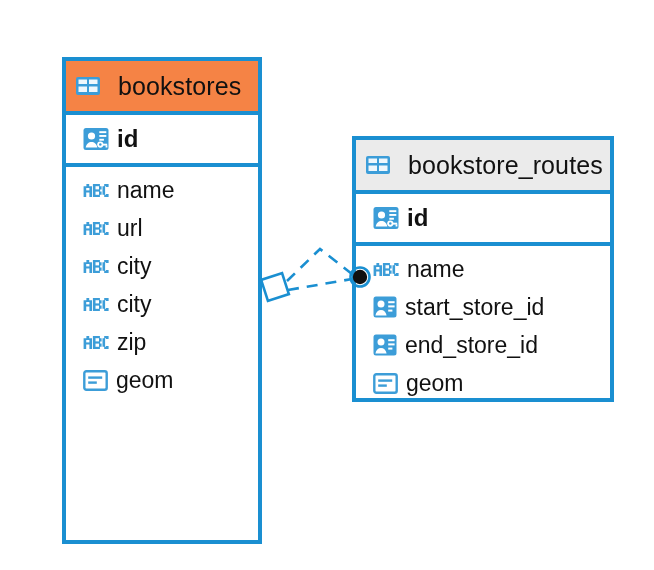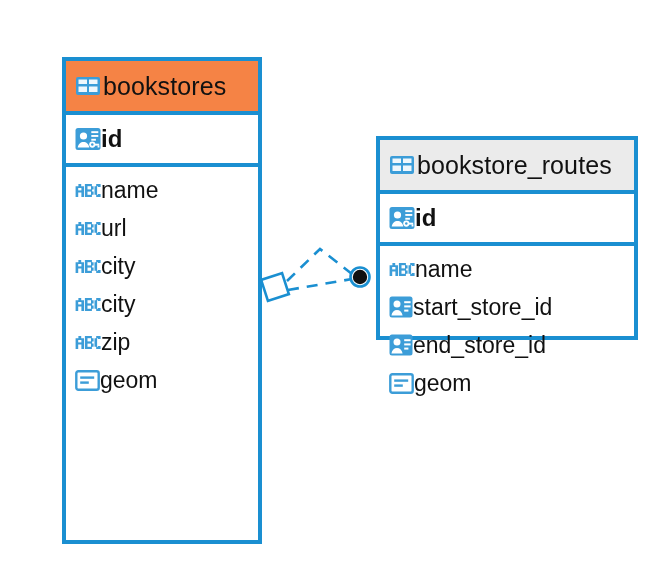--- a/index.html
+++ b/index.html
@@ -5,31 +5,31 @@
   html,body{margin:0;padding:0;background:#ffffff;}
   body{width:654px;height:570px;position:relative;overflow:hidden;
        font-family:"Liberation Sans","DejaVu Sans",sans-serif;
        -webkit-font-smoothing:antialiased;}
 
   #canvas{position:absolute;inset:0;width:654px;height:570px;}
 
   
   .entity{position:absolute;box-sizing:border-box;background:#ffffff;
           border:4px solid var(--edge,#1A8FD1);}
-  .entity-header{display:flex;align-items:center;gap:2px;
+  .entity-header{display:flex;align-items:center;gap:17px;
           box-sizing:border-box;padding:0 9px;
           background:var(--hdr,#EBEBEB);
           height:var(--hdrh,50px);}
   .entity-title{font-size:25px;color:#111111;line-height:1;
           white-space:nowrap;letter-spacing:.1px;}
   .pk-zone{border-top:4px solid var(--edge,#1A8FD1);
            border-bottom:4px solid var(--edge,#1A8FD1);}
   .field-zone{padding:4px 12px 6px 0;}
-  .field{display:flex;align-items:center;box-sizing:border-box;
-         padding:0 9px;height:var(--rowh,38px);}
+  .field{display:flex;align-items:center;gap:8px;box-sizing:border-box;
+         padding:0 9px;height:var(--rowh,38px);margin-left:8px;}
   .field-name{font-size:23px;color:#111111;line-height:1;white-space:nowrap;}
   .field.pk{height:48px;}
   .field.pk .field-name{font-weight:bold;font-size:24px;}
 
   
   .ico{flex:0 0 auto;display:block;}
   .ico-grid{width:26px;height:20px;}
   .ico-pk{width:26px;height:26px;}
   .ico-abc{width:26px;height:15px;}
   .ico-fk{width:24px;height:24px;}
@@ -136,21 +136,21 @@
           <svg class="ico ico-geom" viewBox="0 0 25 21">
             <rect x="1.3" y="1.3" width="22.4" height="18.4" rx="2" fill="none" stroke="#3C9DD8" stroke-width="2.4"></rect>
             <rect x="5.2" y="6.4" width="14" height="2.4" fill="#3C9DD8"></rect>
             <rect x="5.2" y="11.4" width="8.6" height="2.4" fill="#3C9DD8"></rect>
           </svg>
           <span class="field-name">geom</span>
         </div>
       </div>
   </div>
 
-  <div class="entity" id="tbl-bookstore_routes" style="left:376px;top:136px;width:262px;height:204px;--edge:#1A8FD1;">
+  <div class="entity" id="tbl-bookstore_routes" style="left:352px;top:136px;width:262px;height:266px;--edge:#1A8FD1;">
 
     <div class="entity-header" style="--hdr:#EBEBEB;--hdrh:50px;">
       <svg class="ico ico-grid" viewBox="0 0 26 20">
         <rect x="1" y="1" width="24" height="18" rx="2" fill="#3C9DD8"></rect>
         <rect x="3.5" y="3.5" width="8.5" height="4.5" fill="#FFFFFF" opacity=".92"></rect>
         <rect x="14" y="3.5" width="8.5" height="4.5" fill="#FFFFFF" opacity=".92"></rect>
         <rect x="3.5" y="10.5" width="8.5" height="5.5" fill="#FFFFFF" opacity=".92"></rect>
         <rect x="14" y="10.5" width="8.5" height="5.5" fill="#FFFFFF" opacity=".92"></rect>
       </svg>
       <span class="entity-title">bookstore_routes</span>

